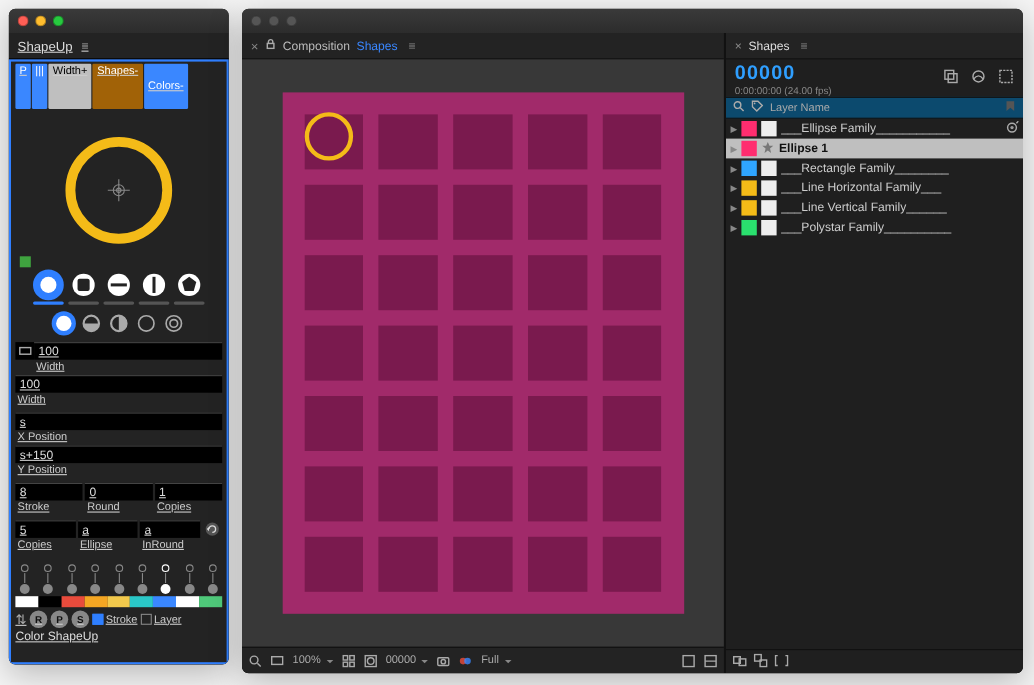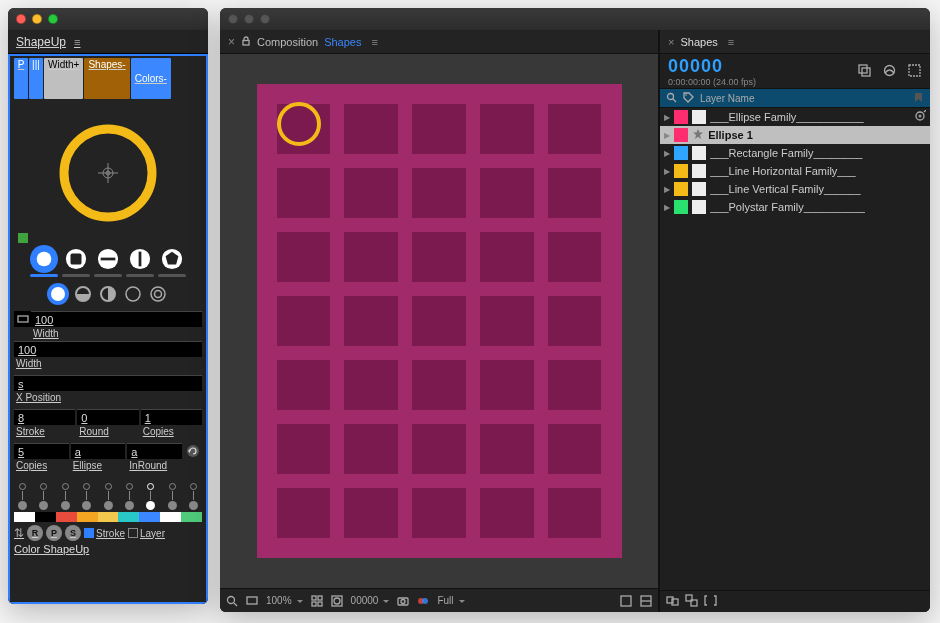--- a/index.html
+++ b/index.html
@@ -271,20 +271,24 @@
         <div class="val">100</div>
         <div class="lab">Width</div>
       </div>
     </div>
 
     <div class="field-pair">
       <div class="field">
         <div class="val">s</div>
         <div class="lab">X Position</div>
       </div>
+      <div class="field">
+        <div class="val">s+150</div>
+        <div class="lab">Y Position</div>
+      </div>
     </div>
 
     <div class="field-row3">
       <div class="field">
           <div class="val">8</div>
           <div class="lab">Stroke</div>
         </div>
       <div class="field">
           <div class="val">0</div>
           <div class="lab">Round</div>

